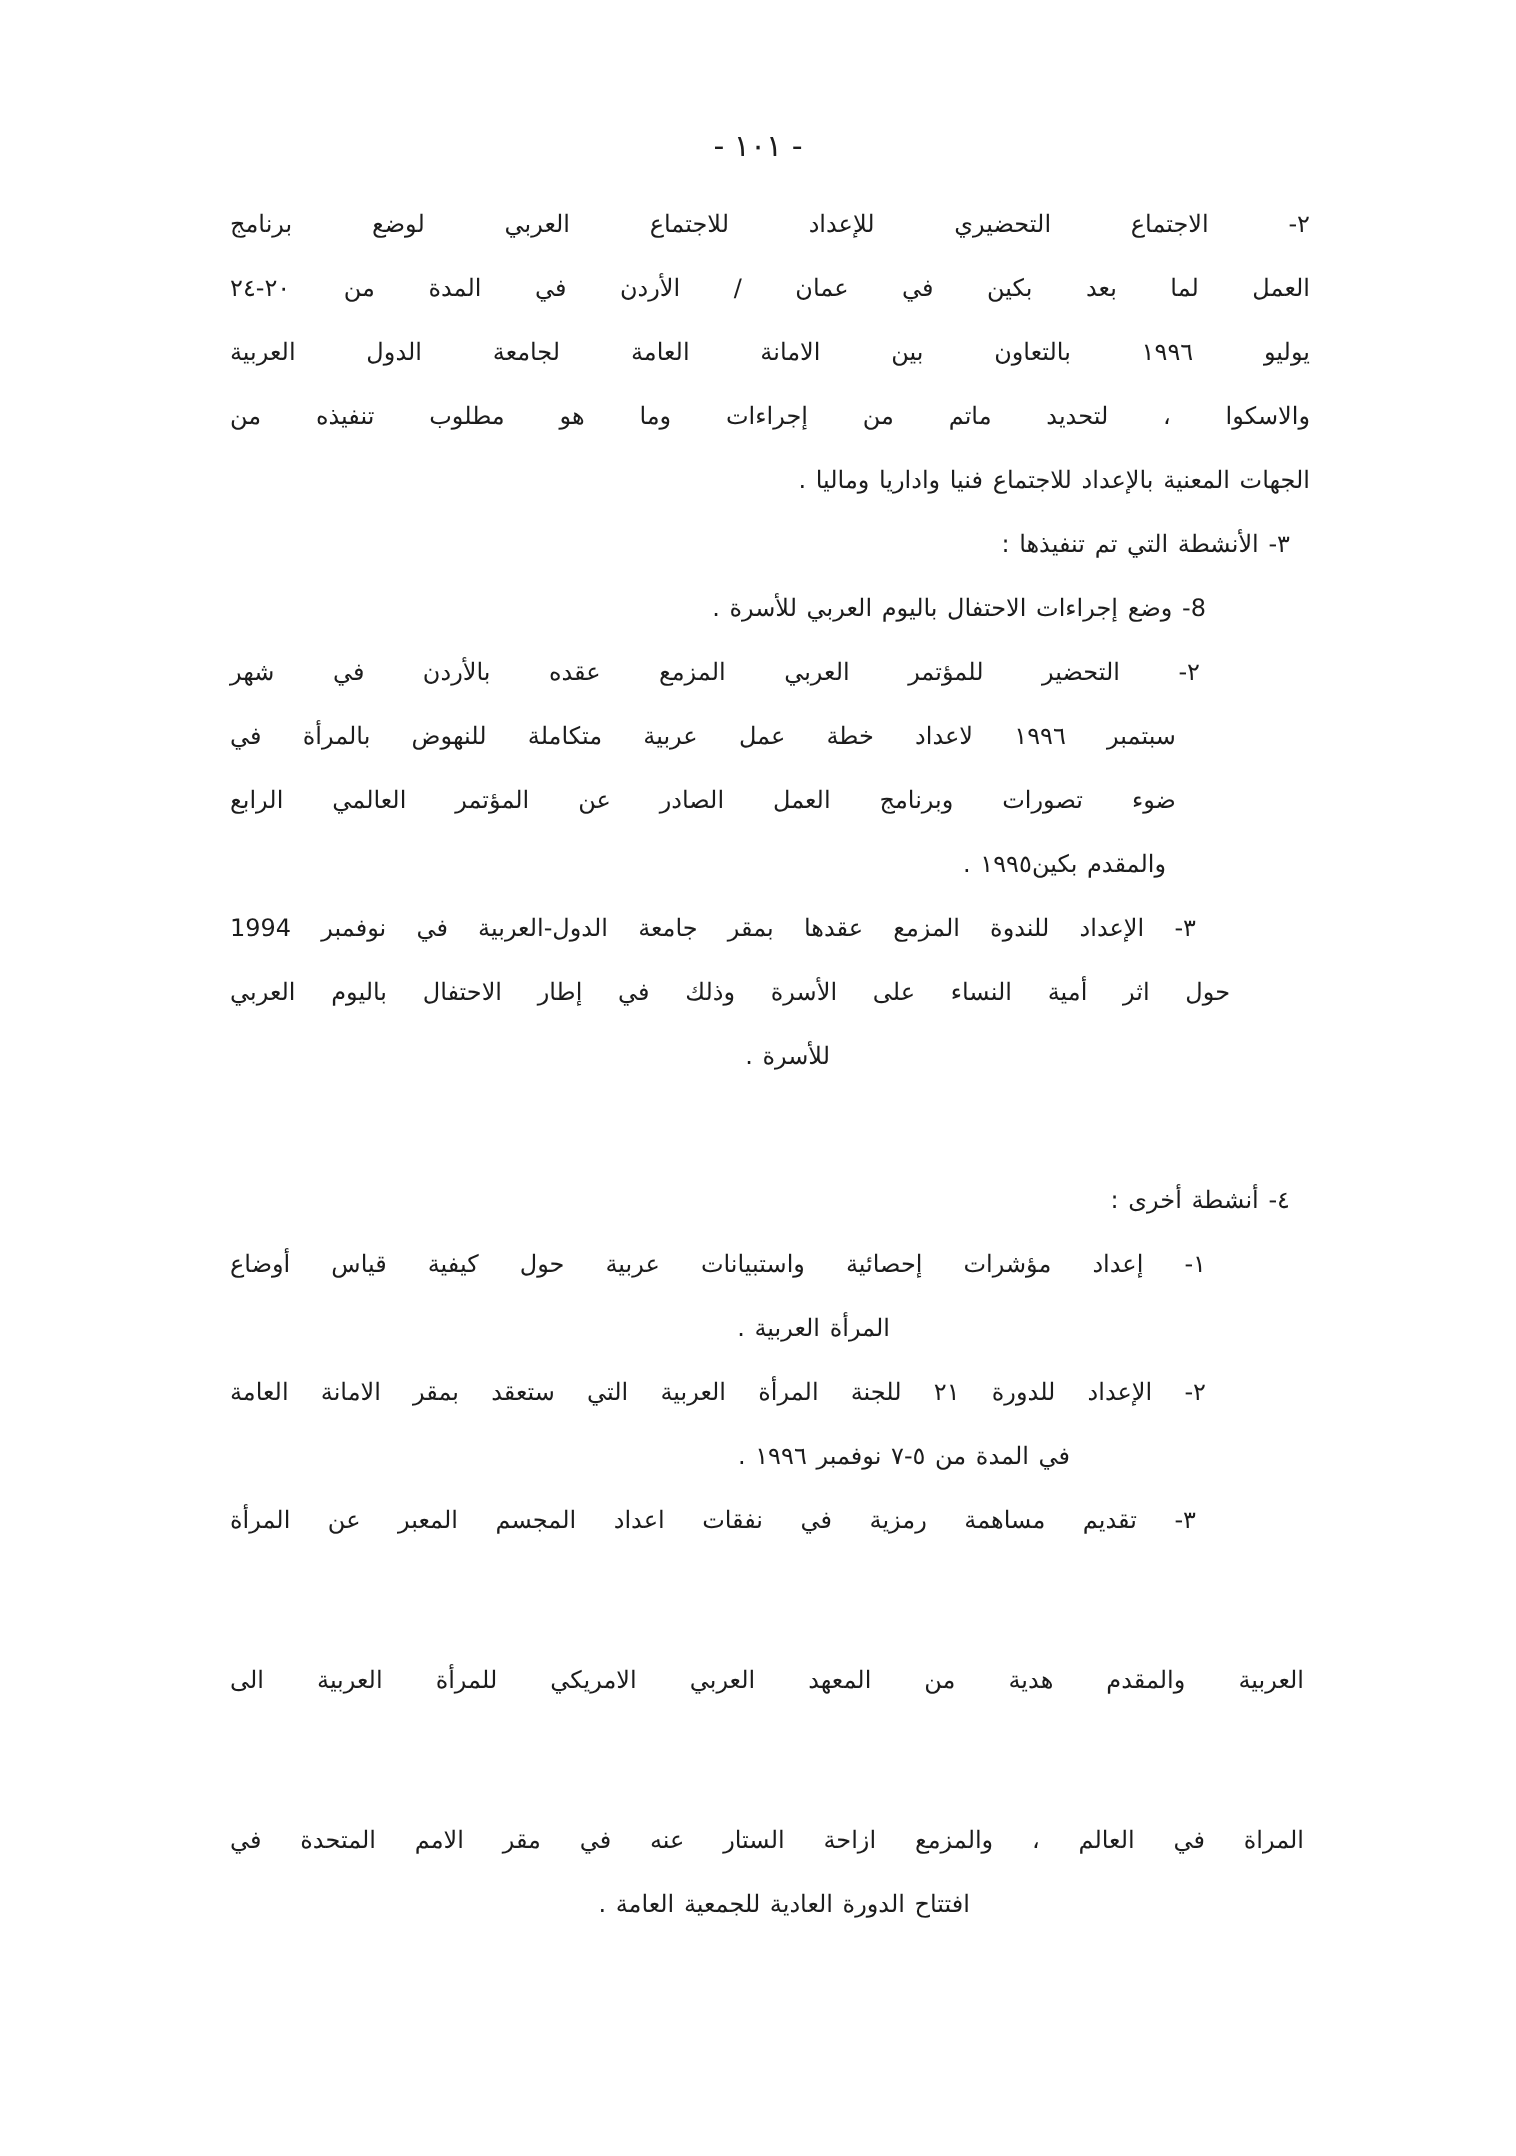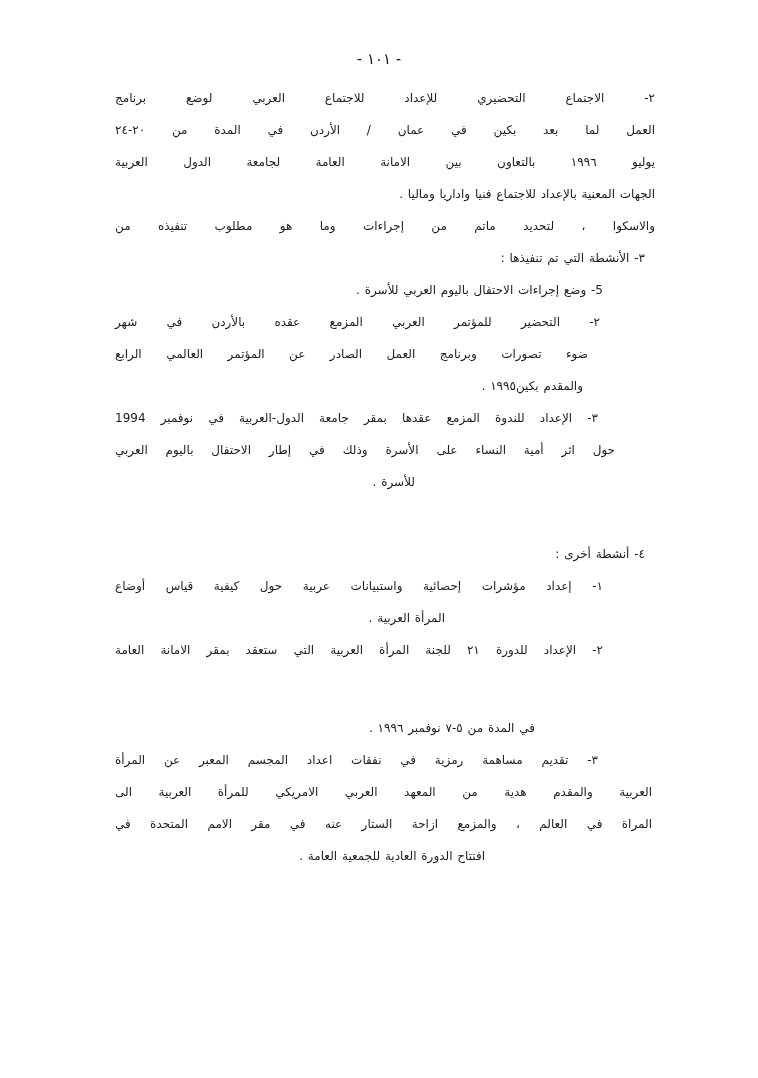--- a/index.html
+++ b/index.html
@@ -5,81 +5,82 @@
   html,body{margin:0;padding:0;}
   body{
     width:758px;height:1078px;
     background:#ffffff;
     color:#1c1c1c;
     font-family:"DejaVu Sans",sans-serif;
     direction:rtl;
     overflow:hidden;
   }
   .page-number{
-    margin-top:50px;
+    margin-top:64px;
     text-align:center;
     font-size:15px;
     letter-spacing:1px;
   }
   .content{
     padding:14px 103px 0 115px; 
   }
   .ln{
     font-size:12px;
     line-height:32px;
     word-spacing:1px;
   }
   
   .j{ text-align:justify; text-align-last:justify; }
   
   .n{ text-align:right; }
   
-  .pr3  {padding-right:3px;}
+  .pr3  {padding-right:3px;margin-top:48px;}
   .pr10 {padding-right:10px;}
   .pr40 {padding-right:40px;}
   .pr52 {padding-right:52px;}
   .pr55 {padding-right:55px;}
   .pr57 {padding-right:57px;}
   .pr67 {padding-right:67px;}
   .pr72 {padding-right:72px;}
   .pr98 {padding-right:98px;}
-  .pr120{padding-right:120px;margin-top:46px;}
+  .pr120{padding-right:120px;}
   .pr170{padding-right:170px;}
   .pr210{padding-right:210px;}
   .pr240{padding-right:240px;}
   .gap28{margin-top:28px;}
   .gap30{margin-top:40px;}
   .para{margin:0;}
 </style>
 </head>
 <body>
 
 <div>
 
   <div class="page-number">- ١٠١ -</div>
 
   <div class="content">
 
     <div class="para">
       <div class="ln j">٢- الاجتماع التحضيري للإعداد للاجتماع العربي لوضع برنامج</div>
       <div class="ln j">العمل لما بعد بكين في عمان / الأردن في المدة من ٢٠-٢٤</div>
       <div class="ln j">يوليو ١٩٩٦ بالتعاون بين الامانة العامة لجامعة الدول العربية</div>
+      <div class="ln j">والاسكوا ، لتحديد ماتم من إجراءات وما هو مطلوب تنفيذه من</div>
       <div class="ln n">الجهات المعنية بالإعداد للاجتماع فنيا واداريا وماليا .</div>
-      <div class="ln j">والاسكوا ، لتحديد ماتم من إجراءات وما هو مطلوب تنفيذه من</div>
     </div>
 
 
     <div class="ln n pr10">٣- الأنشطة التي تم تنفيذها :</div>
 
     <div class="para">
-      <div class="ln n pr52">5- وضع إجراءات الاحتفال باليوم العربي للأسرة .</div>
+      <div class="ln n pr52">8- وضع إجراءات الاحتفال باليوم العربي للأسرة .</div>
     </div>
 
     <div class="para">
       <div class="ln j pr55">٢- التحضير للمؤتمر العربي المزمع عقده بالأردن في شهر</div>
+      <div class="ln j pr67">سبتمبر ١٩٩٦ لاعداد خطة عمل عربية متكاملة للنهوض بالمرأة في</div>
       <div class="ln j pr67">ضوء تصورات وبرنامج العمل الصادر عن المؤتمر العالمي الرابع</div>
       <div class="ln n pr72">والمقدم بكين١٩٩٥ .</div>
     </div>
 
     <div class="para">
       <div class="ln j pr57">٣- الإعداد للندوة المزمع عقدها بمقر جامعة الدول-العربية في نوفمبر 1994</div>
       <div class="ln j pr40">حول اثر أمية النساء على الأسرة وذلك في إطار الاحتفال باليوم العربي</div>
       <div class="ln n pr240">للأسرة .</div>
     </div>
 

